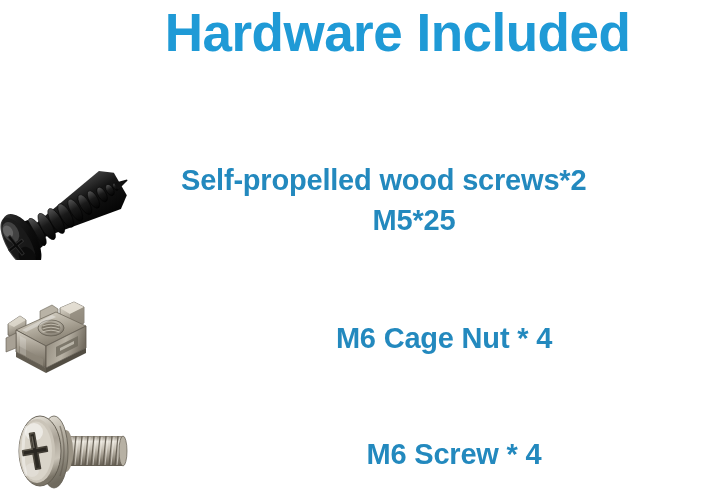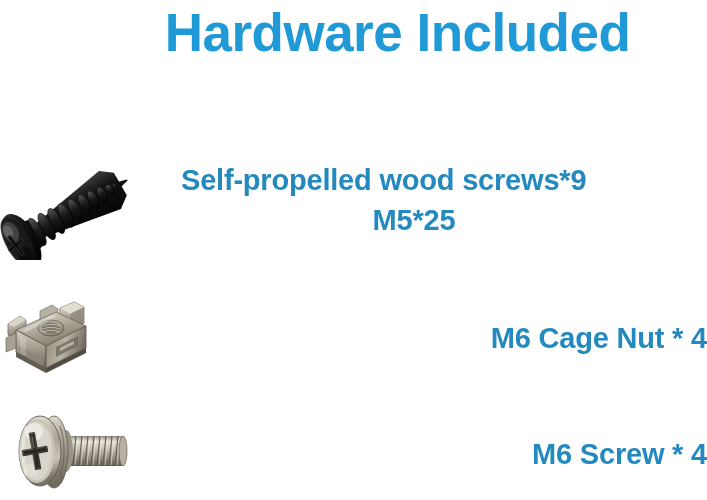--- a/index.html
+++ b/index.html
@@ -64,21 +64,21 @@
     flex: 1 1 auto;
     padding-left: 6px;
     color: #2389be;
     font-weight: bold;
     font-size: 29px;
     line-height: 40px;
     letter-spacing: -0.2px;
   }
   .labels .line1 { text-align: left; white-space: nowrap; }
   .labels .line2 { text-align: center; padding-right: 60px; white-space: nowrap; }
-  .labels .single { text-align: right; white-space: nowrap; }
+  .labels .single { text-align: center; white-space: nowrap; }
 </style>
 </head>
 <body>
 
 <div id="page">
 
   <div id="title">Hardware Included</div>
 
   <div class="row" id="row-0">
 
@@ -138,21 +138,21 @@
           </g>
           <g transform="translate(11,1) rotate(-8)" fill="#000" opacity="0.75">
             <rect x="-1.1" y="-11" width="2.2" height="22" rx="0.5"></rect>
             <rect x="-8" y="-1.1" width="16" height="2.2" rx="0.5"></rect>
           </g>
         </g>
       </svg>
     </div>
 
     <div class="labels">
-      <div class="line1">Self-propelled wood screws*9</div>
+      <div class="line1">Self-propelled wood screws*2</div>
       <div class="line2">M5*25</div>
     </div>
   </div>
 
   <div class="row" id="row-1">
 
     <div class="thumb">
       <svg width="175" height="92" viewBox="0 0 175 92">
         <defs>
           <linearGradient id="steelTop" x1="0" y1="0" x2="0.6" y2="1">

